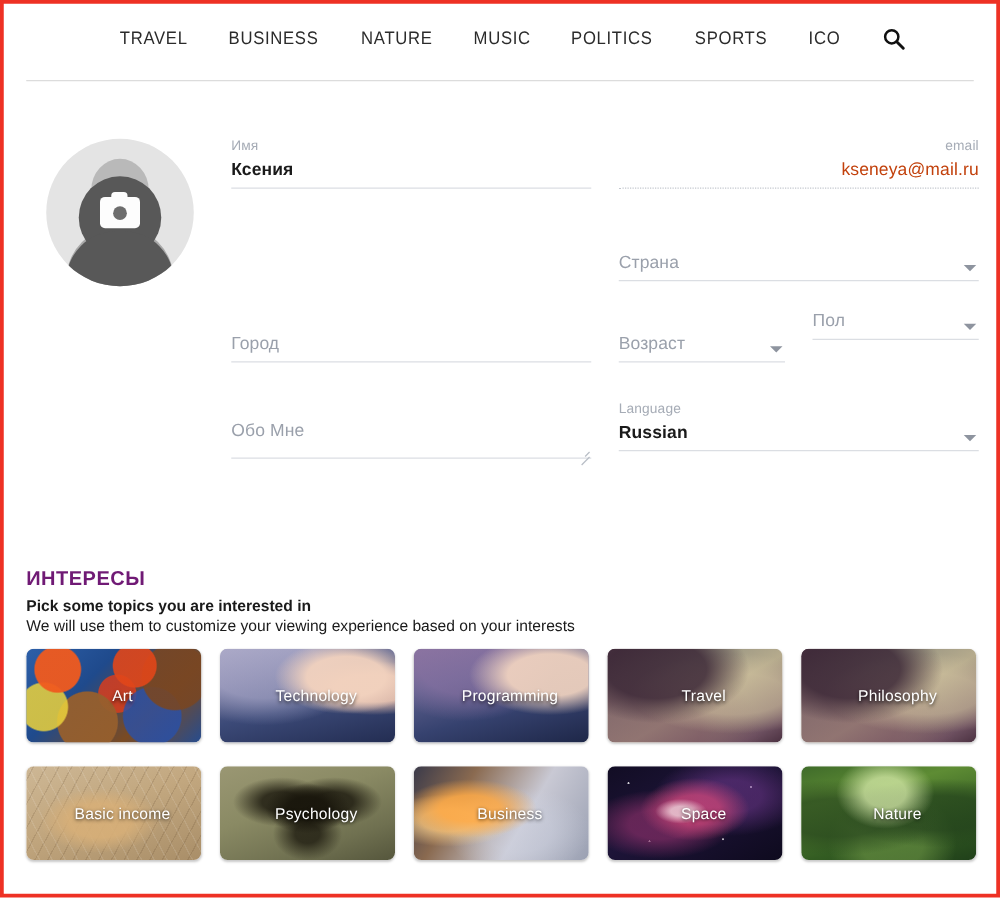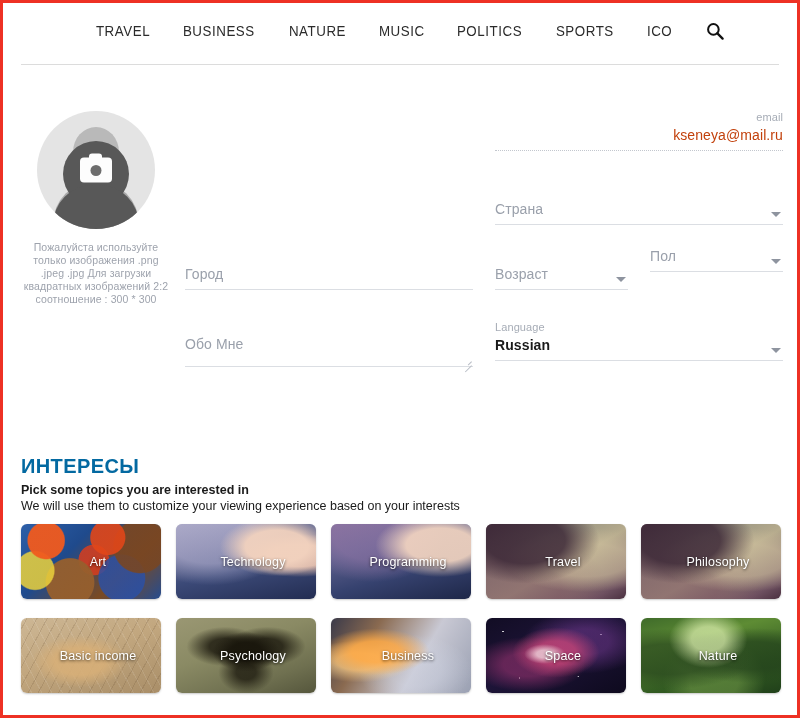--- a/index.html
+++ b/index.html
@@ -269,23 +269,23 @@
   }
 
   
   .interests {
     position: absolute;
     left: 18px;
     top: 452px;
     width: 760px;
   }
   .interests-title {
-    font-size: 20px;
+    font-size: 16px;
     font-weight: bold;
-    color: #0369a1;
+    color: #701a75;
     letter-spacing: 0.4px;
     margin: 0 0 4px 0;
   }
   .interests-sub1 {
     font-size: 12.5px;
     font-weight: bold;
     color: #1a1a1a;
     line-height: 16px;
   }
   .interests-sub2 {
@@ -428,25 +428,29 @@
   <div class="profile-area">
 
     <div class="avatar-col">
       <div class="avatar">
         <div class="av-head"></div>
         <div class="av-body"></div>
         <div class="av-shape"></div>
         <div class="av-shoulder"></div>
         <div class="av-cam"></div>
       </div>
-      <div class="avatar-hint">Пожалуйста используйте только изображения .png .jpeg .jpg Для загрузки квадратных изображений 2:2 соотношение : 300 * 300</div>
     </div>
 
     <div class="form-cols">
 
+      <div class="field" style="left:0px; top:38px; width:288px;">
+        <div class="field-label">Имя</div>
+        <div class="field-val">Ксения</div>
+        <div class="field-line"></div>
+      </div>
 
       <div class="field" style="left:310px; top:38px; width:288px;text-align:right;">
         <div class="field-label">email</div>
         <div class="field-ph" style="color:#c2410c;">kseneya@mail.ru</div>
         <div class="field-line dotted"></div>
       </div>
 
 
       <div class="field" style="left:310px; top:125px; width:288px;">
         <div class="field-ph">Страна</div>

